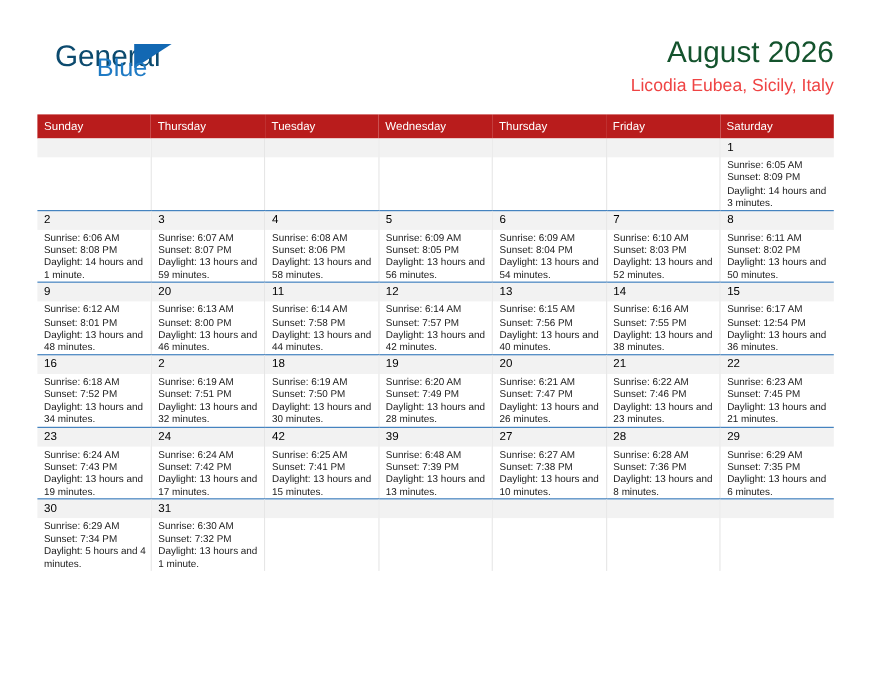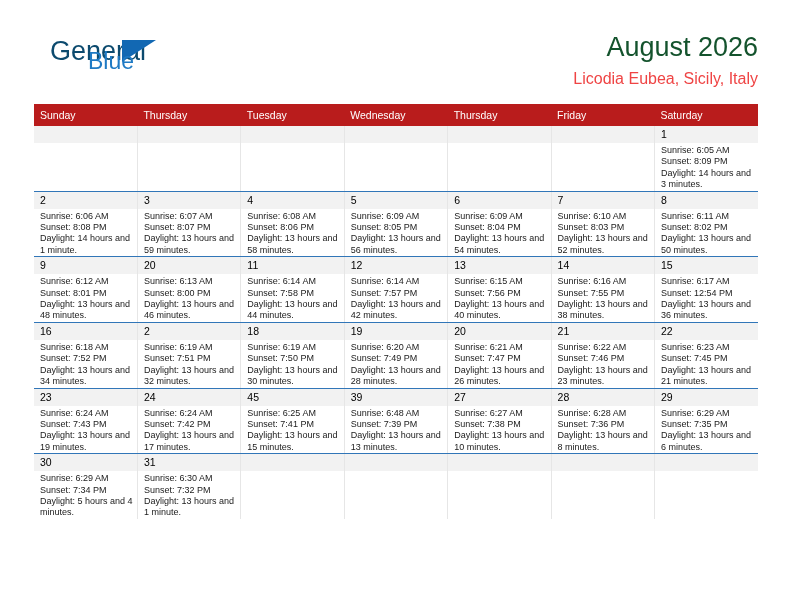--- a/index.html
+++ b/index.html
@@ -397,21 +397,21 @@
           </td>
           <td>
             <div class="daynum">24</div>
             <div class="details">
               <div>Sunrise: 6:24 AM</div>
               <div>Sunset: 7:42 PM</div>
               <div class="wrap">Daylight: 13 hours and 17 minutes.</div>
             </div>
           </td>
           <td>
-            <div class="daynum">45</div>
+            <div class="daynum">42</div>
             <div class="details">
               <div>Sunrise: 6:25 AM</div>
               <div>Sunset: 7:41 PM</div>
               <div class="wrap">Daylight: 13 hours and 15 minutes.</div>
             </div>
           </td>
           <td>
             <div class="daynum">39</div>
             <div class="details">
               <div>Sunrise: 6:48 AM</div>

